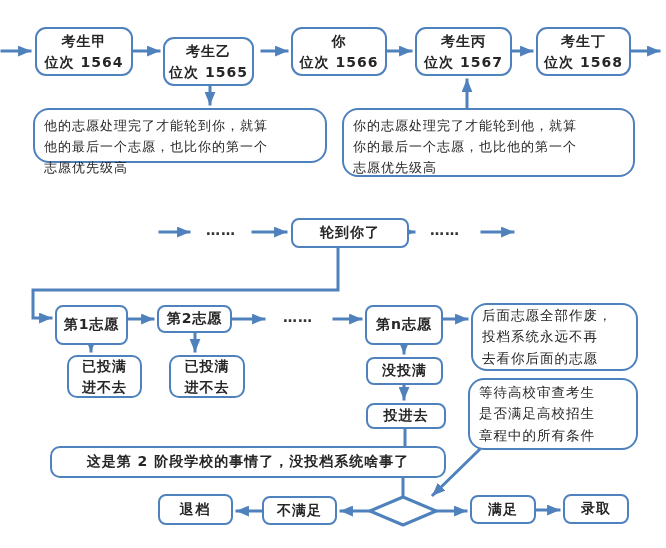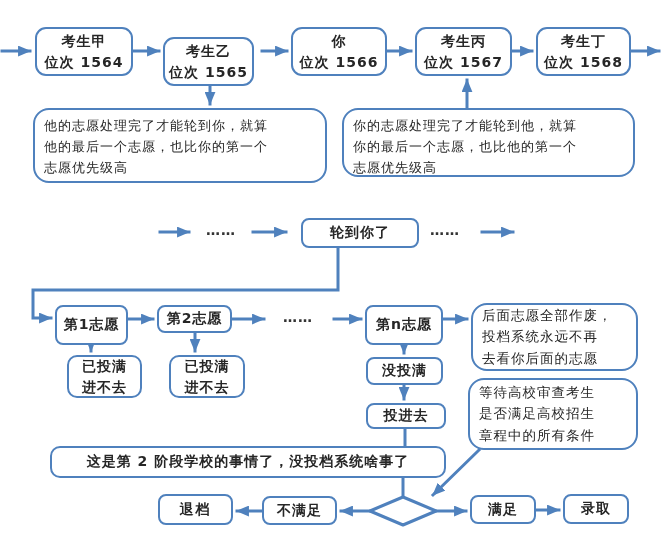--- a/index.html
+++ b/index.html
@@ -90,29 +90,29 @@
   </div>
   <div class="node cand" style="left:415px;top:27px;width:97px;height:49px">
     <div>考生丙</div>
     <div class="rk">位次 1567</div>
   </div>
   <div class="node cand" style="left:536px;top:27px;width:95px;height:49px">
     <div>考生丁</div>
     <div class="rk">位次 1568</div>
   </div>
 
-  <div class="node note" style="left:33px;top:108px;width:294px;height:75px">他的志愿处理完了才能轮到你，就算
+  <div class="node note" style="left:33px;top:108px;width:294px;height:55px">他的志愿处理完了才能轮到你，就算
 他的最后一个志愿，也比你的第一个
 志愿优先级高</div>
   <div class="node note" style="left:342px;top:108px;width:293px;height:69px">你的志愿处理完了才能轮到他，就算
 你的最后一个志愿，也比他的第一个
 志愿优先级高</div>
 
   <div class="dots" style="left:197px;top:222px;width:48px">……</div>
-  <div class="node pill" style="left:301px;top:218px;width:118px;height:30px">轮到你了</div>
+  <div class="node pill" style="left:291px;top:218px;width:118px;height:30px">轮到你了</div>
   <div class="dots" style="left:421px;top:222px;width:48px">……</div>
 
   <div class="node pill" style="left:55px;top:305px;width:73px;height:40px">第1志愿</div>
   <div class="node pill" style="left:157px;top:305px;width:75px;height:28px">第2志愿</div>
   <div class="dots" style="left:274px;top:309px;width:48px">……</div>
   <div class="node pill" style="left:365px;top:305px;width:78px;height:40px">第n志愿</div>
   <div class="node note3" style="left:471px;top:303px;width:167px;height:68px">后面志愿全部作废，
 投档系统永远不再
 去看你后面的志愿</div>
 

